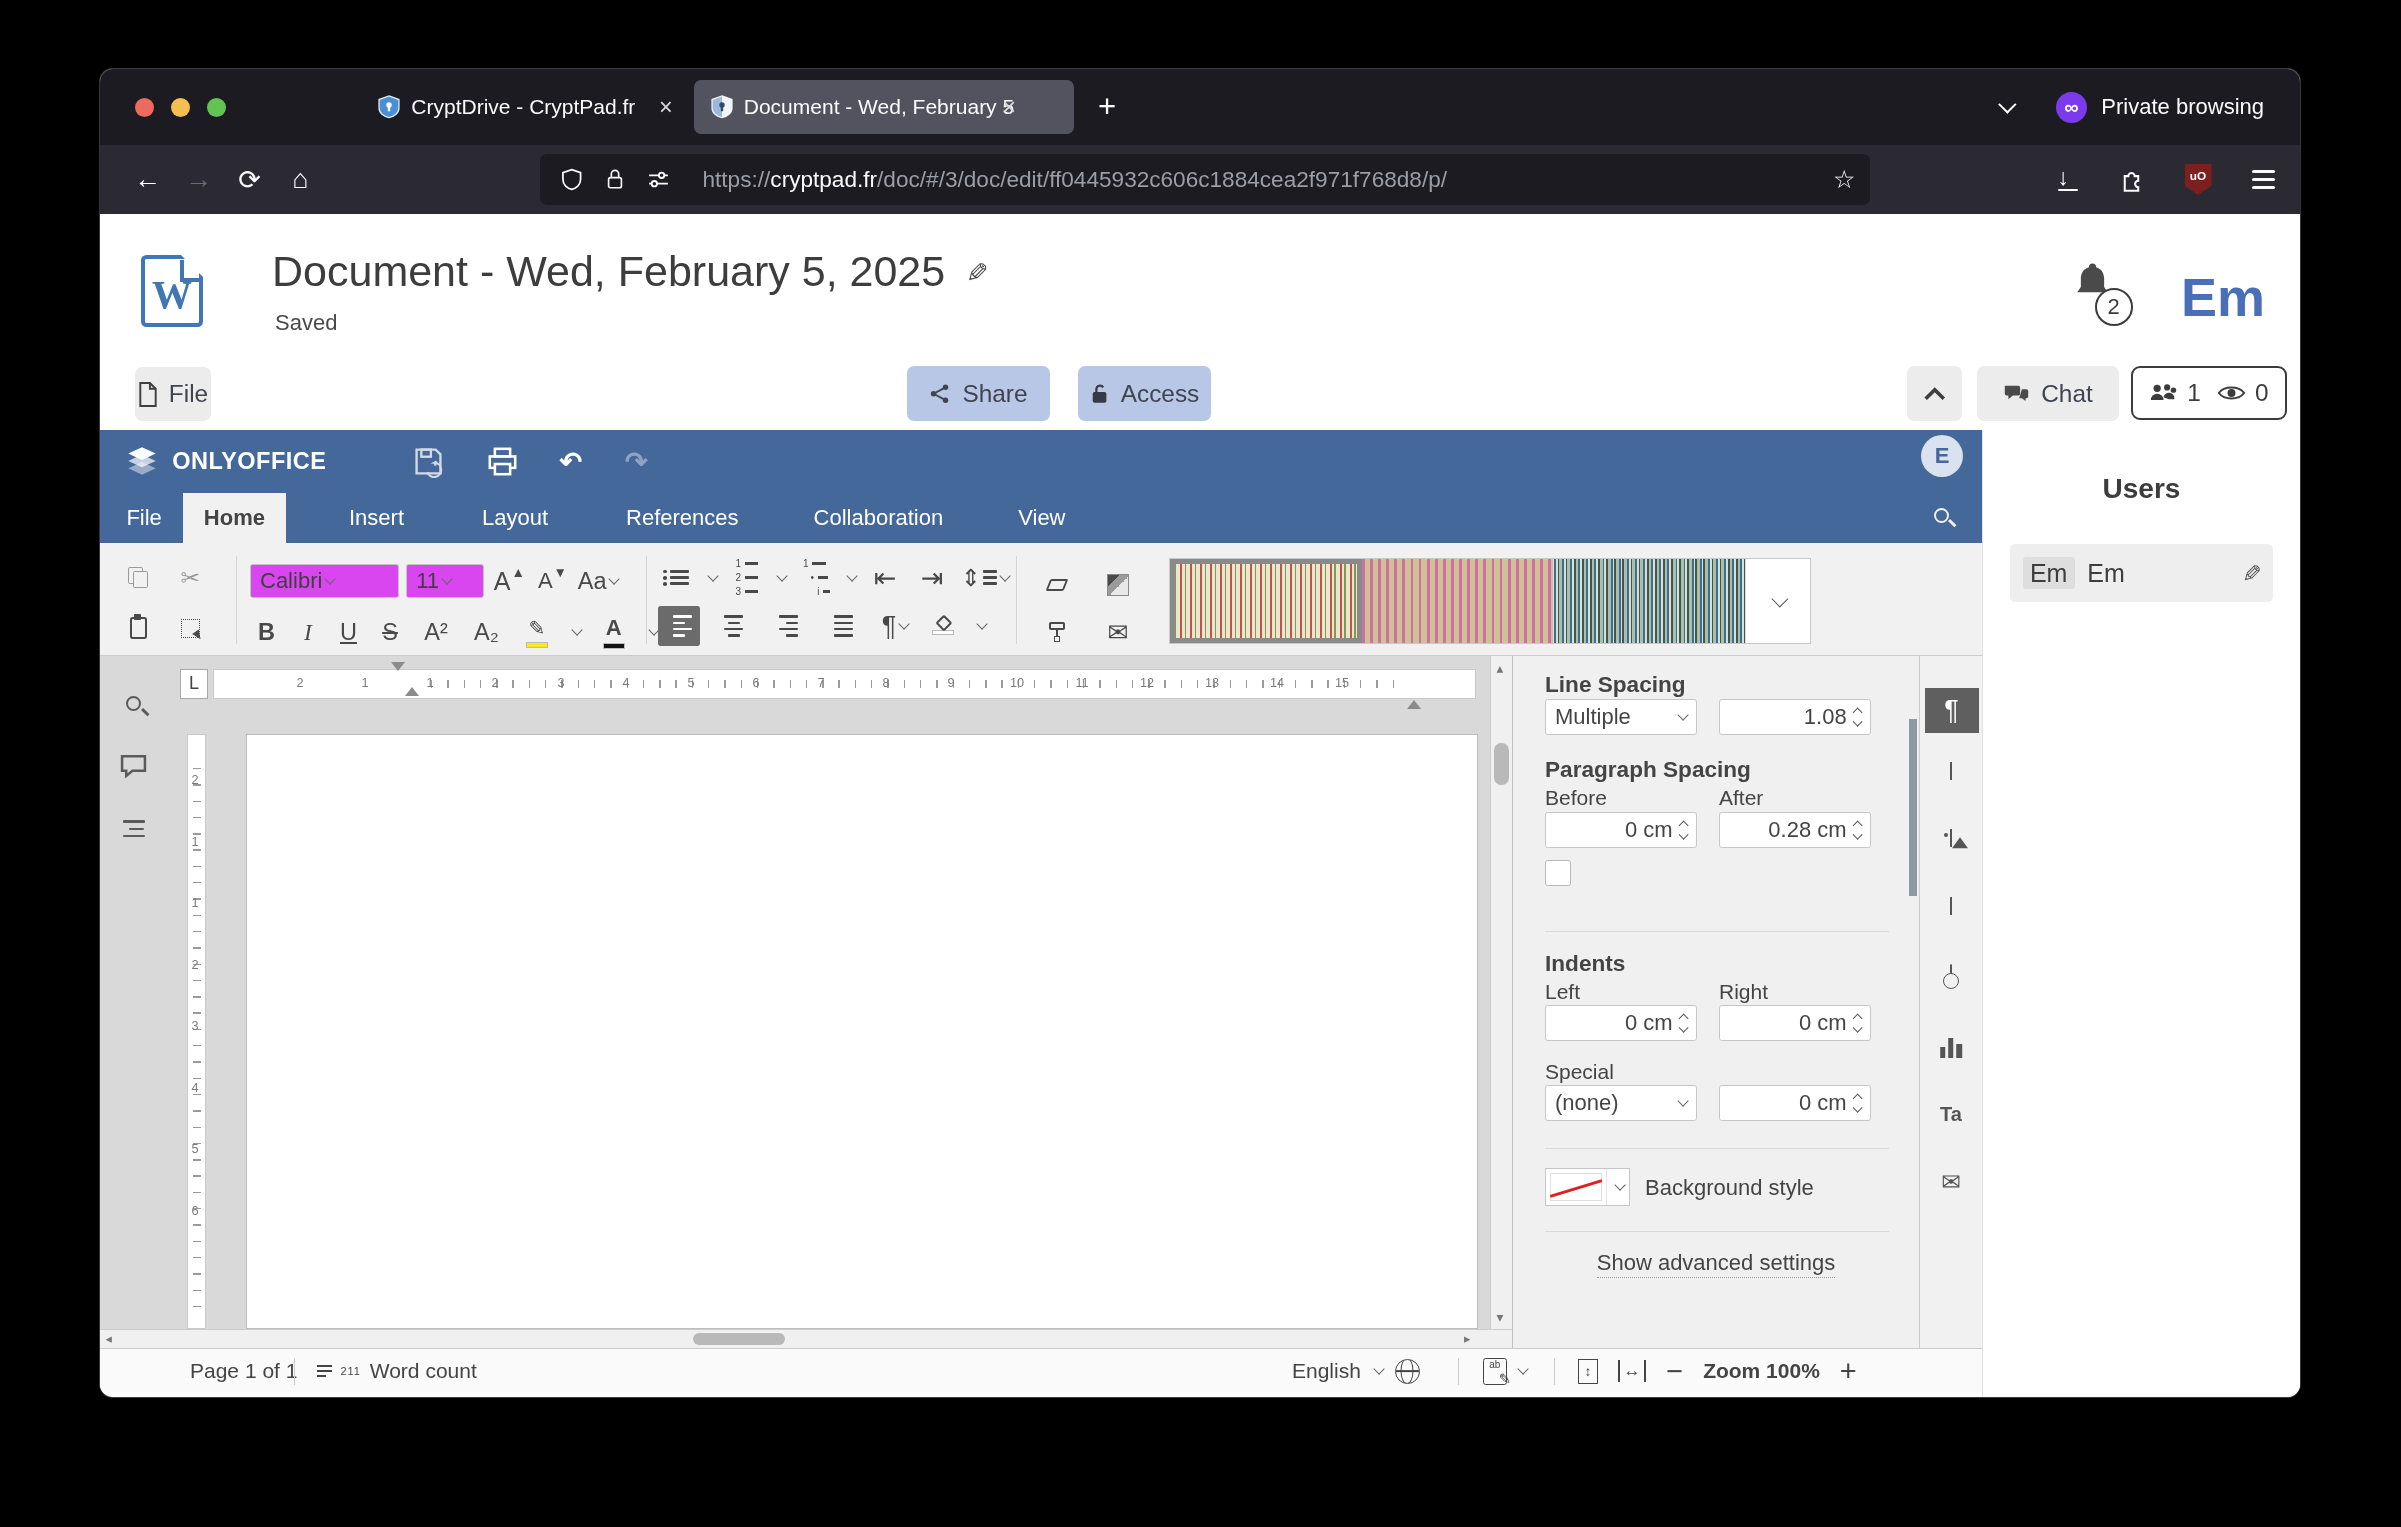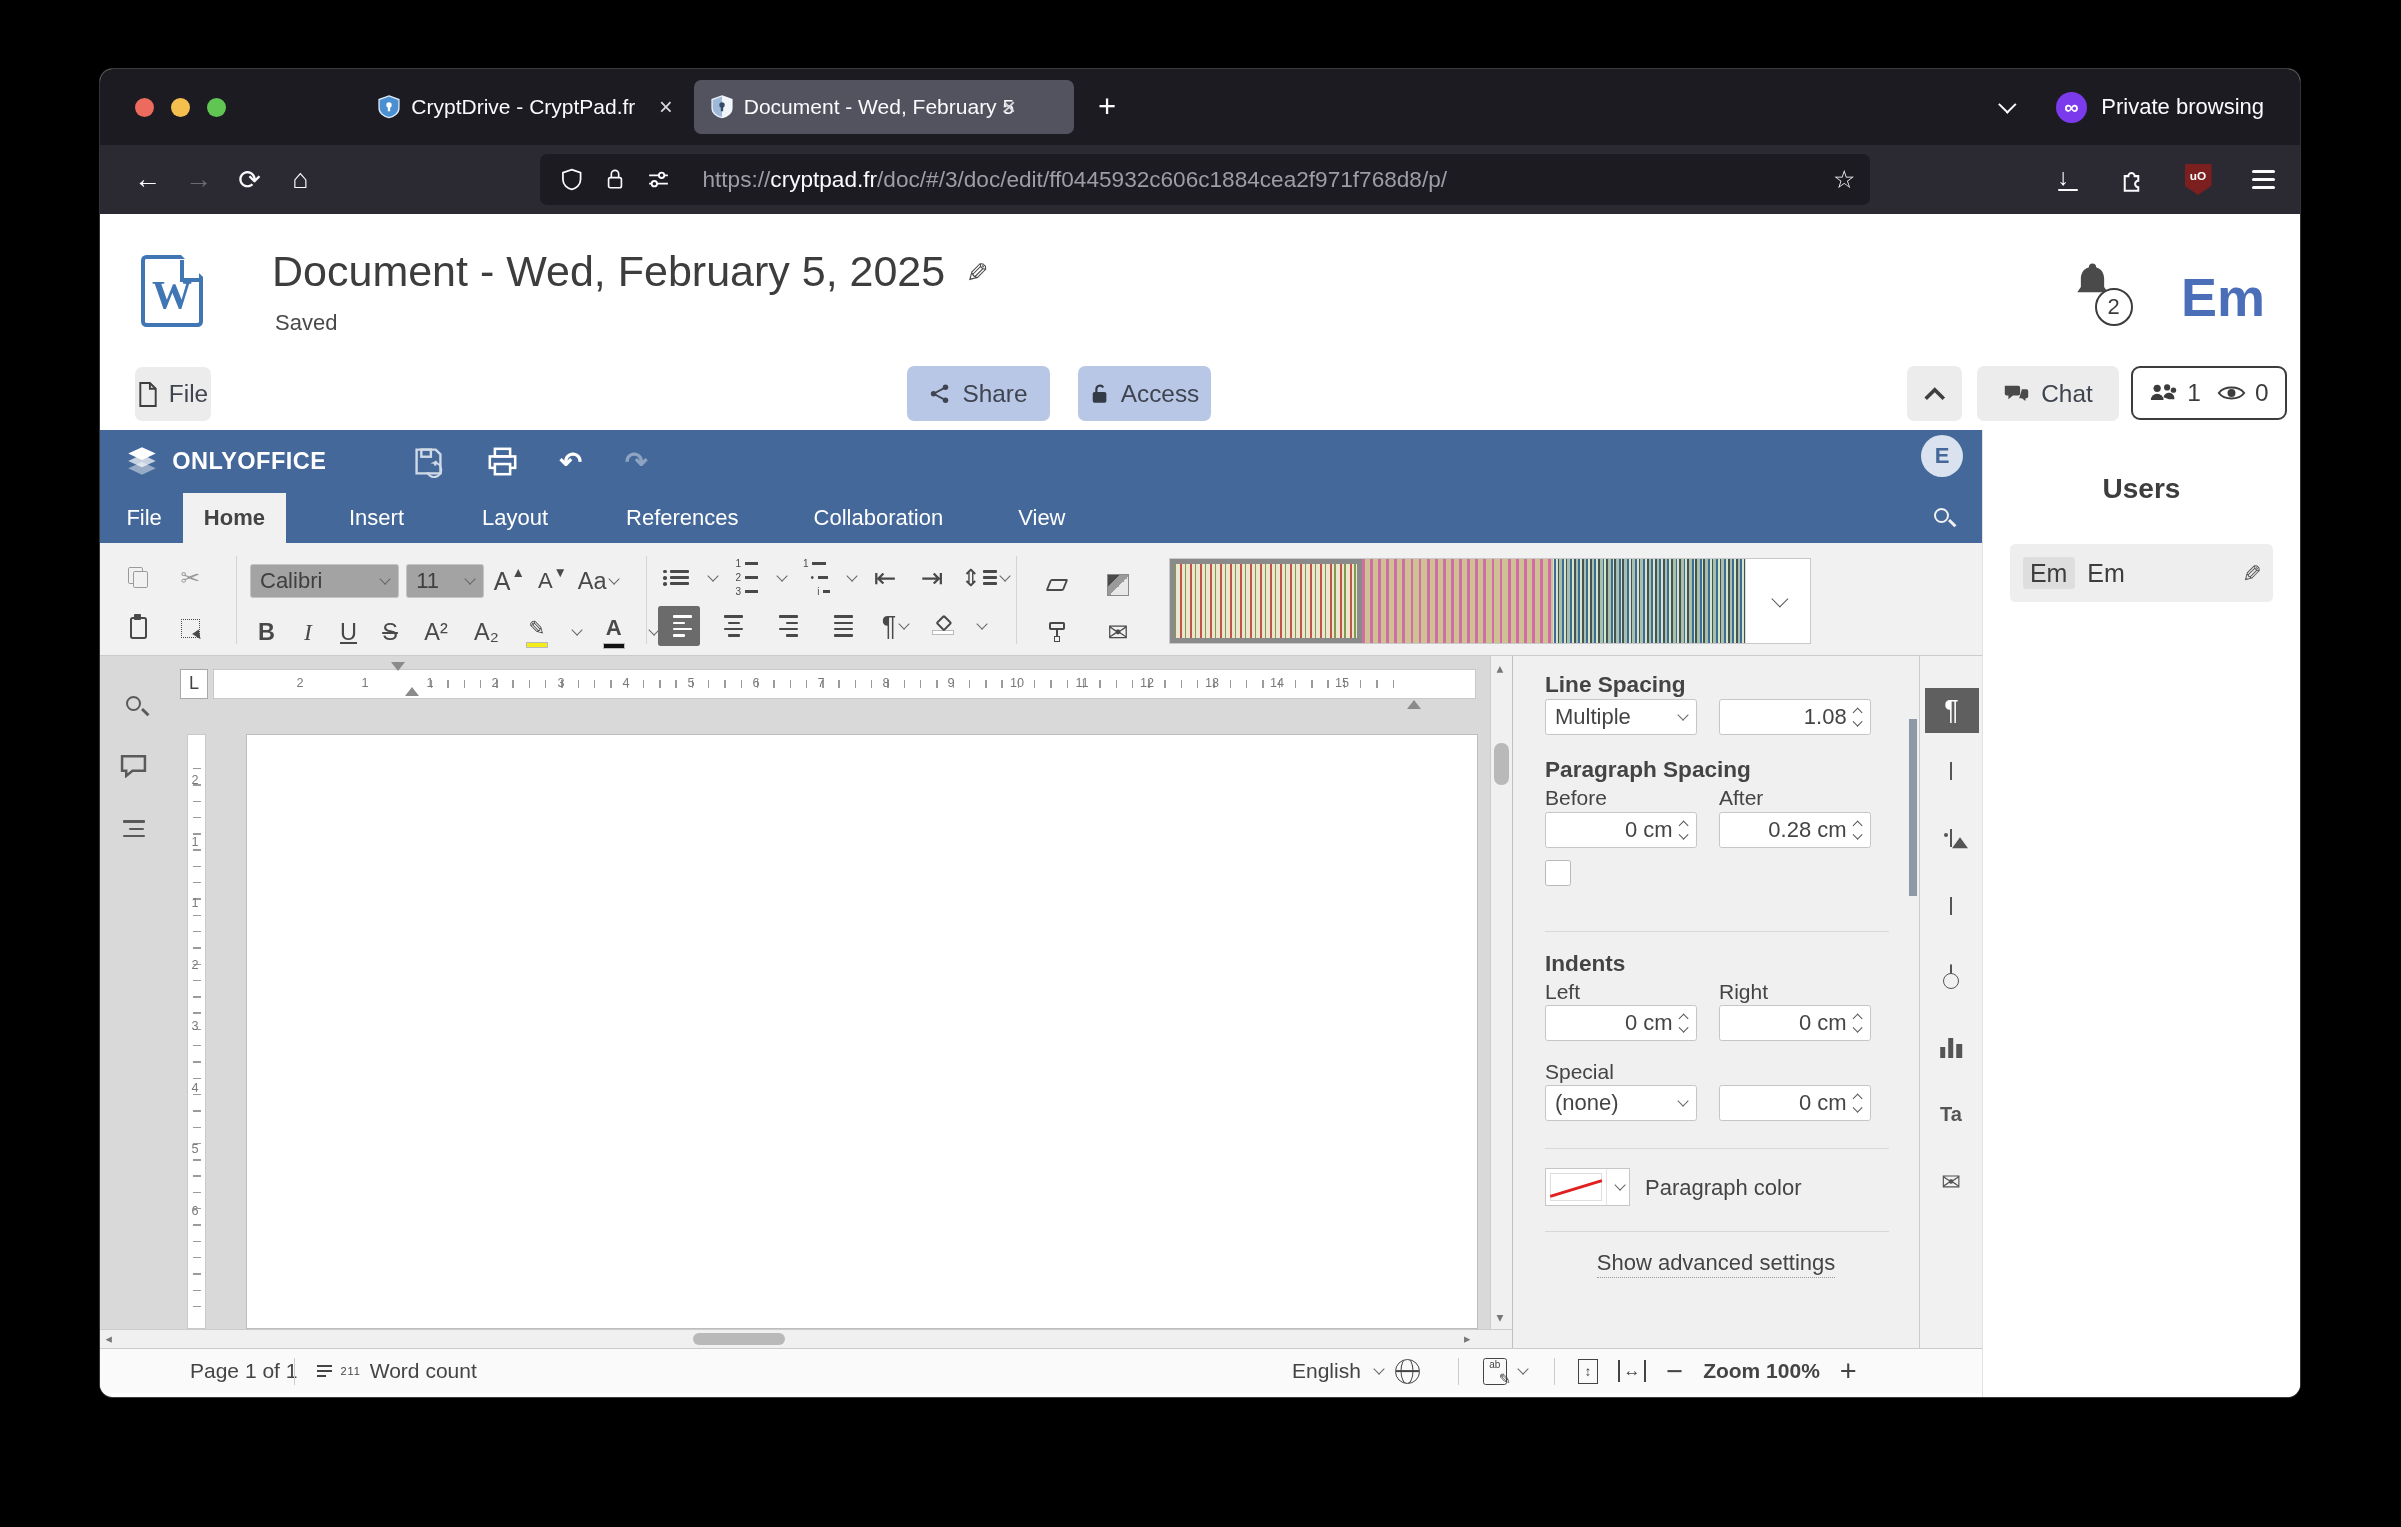--- a/index.html
+++ b/index.html
@@ -71,21 +71,21 @@
   .mag.dark{border-color:#5a5a5a}
   .mag.dark::after{background:#5a5a5a}
 
   
   .fmtbar{position:absolute;left:0;top:474px;width:1882px;height:113px;background:#f1f1f1;border-bottom:0.9px solid #cbcbcb}
   .vdiv{position:absolute;top:12.7px;height:88px;width:0.9px;background:#d5d5d5}
   .trow{position:absolute;display:flex;align-items:center}
   .tbtn{display:flex;align-items:center;justify-content:center;min-width:36px;height:40px;color:#494949}
   .glyph{font-size:23.5px;color:#494949}
   .chev{width:8.1px;height:8.1px;border-right:1.8px solid #666;border-bottom:1.8px solid #666;transform:rotate(45deg);margin:-3.6px 0 0 3.6px}
-  .combo{background:#a3a3a3;border:0.9px solid #c4c4c4;border-radius:2.7px;display:flex;align-items:center;justify-content:space-between;padding:16px 9px;font-size:22px;color:#3f3f3f;height:34px}
+  .combo{background:#d946ef;border:0.9px solid #c4c4c4;border-radius:2.7px;display:flex;align-items:center;justify-content:flex-start;padding:16px 9px;font-size:22px;color:#3f3f3f;height:34px}
   .bars{display:flex;flex-direction:column;gap:3.6px;padding-left:7.2px}
   .bars i{display:block;width:19px;height:2.7px;background:#494949;border-radius:0.9px}
   .bars.dots i{position:relative}
   .bars.dots i::before{content:"";position:absolute;left:-7.2px;top:0;width:3.6px;height:3.6px;border-radius:50%;background:#494949}
   .al i:nth-child(even){width:11.8px}
   .ac i:nth-child(even){width:11.8px;margin:0 auto}
   .ar i:nth-child(even){width:11.8px;margin-left:auto}
   .alignbox{width:42px;height:40px;border-radius:2.7px;display:flex;align-items:center;justify-content:center}
   .alignbox.active{background:#6b6b6b}
   .alignbox.active .bars i{background:#fff}
@@ -728,21 +728,21 @@
       </div>
 
     <div class="pdiv" style="top:492px"></div>
 
     <div class="swatch" style="top:512px">
         <span class="sw"></span>
         <span class="dd">
           <span class="chev"></span>
         </span>
       </div>
-    <div class="plabel" style="left:132px;top:519px;font-size:22px">Paragraph color</div>
+    <div class="plabel" style="left:132px;top:519px;font-size:22px">Background style</div>
 
     <div class="pdiv" style="top:575px"></div>
     <div class="linky" style="top:594px"><span>Show advanced settings</span></div>
 
     <div class="panel-thumb"></div>
   </div>
 
   <div class="strip">
     <div class="act">
         <span>¶</span>

